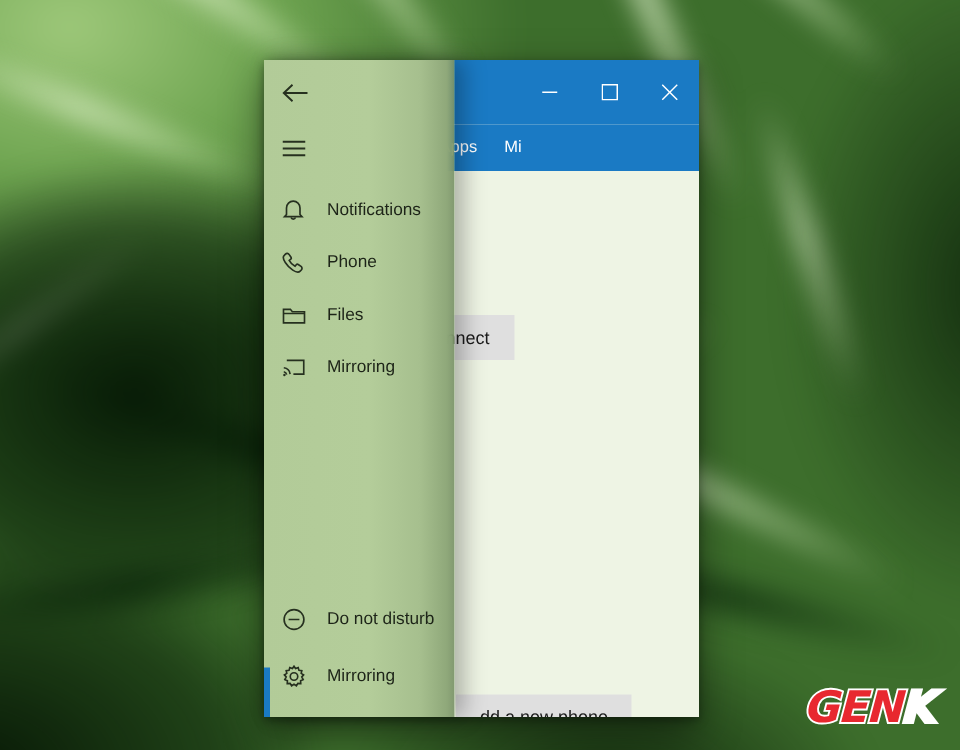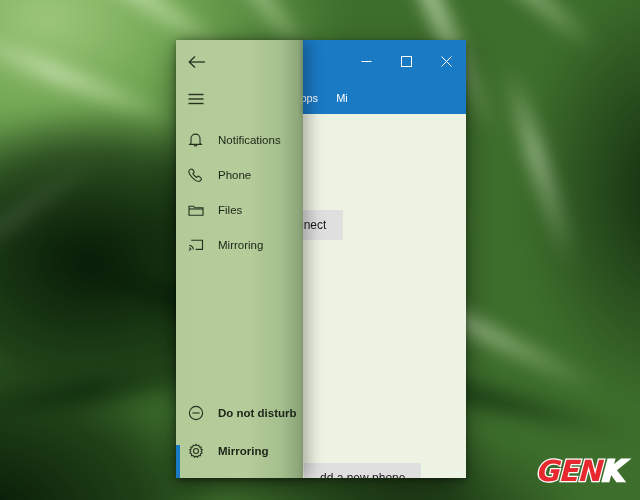--- a/index.html
+++ b/index.html
@@ -201,21 +201,20 @@
     padding-left: 6px;
   }
   #backrow { height: 36px; padding-top: 8px; }
   #hamrow  { height: 34px; margin-top: 6px; }
   #menulist { margin-top: 6px; }
   .navbottom {
     position: absolute;
     left: 0;
     bottom: 8px;
     width: 129px;
-    font-weight: bold;
   }
   .navbottom .navrow { height: 38px; }
 
   
   #genk {
     position: absolute;
     right: 16px;
     bottom: 14px;
     font-size: 29px;
     font-weight: bold;

